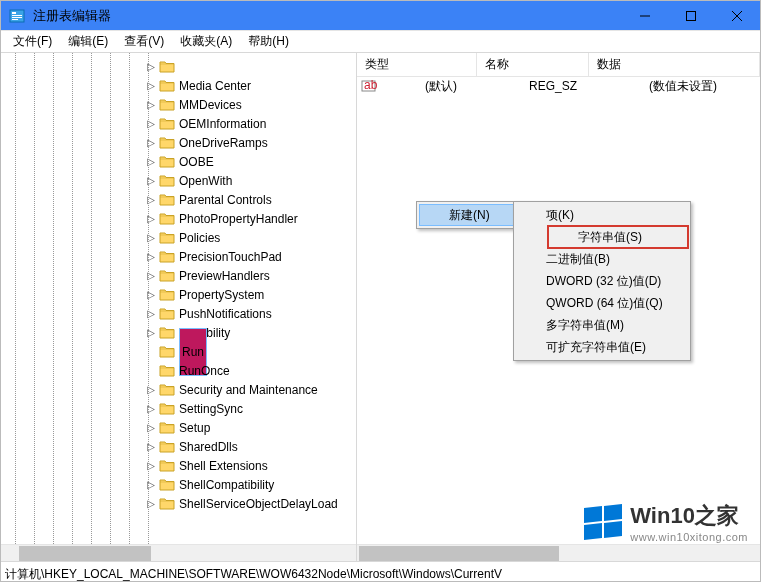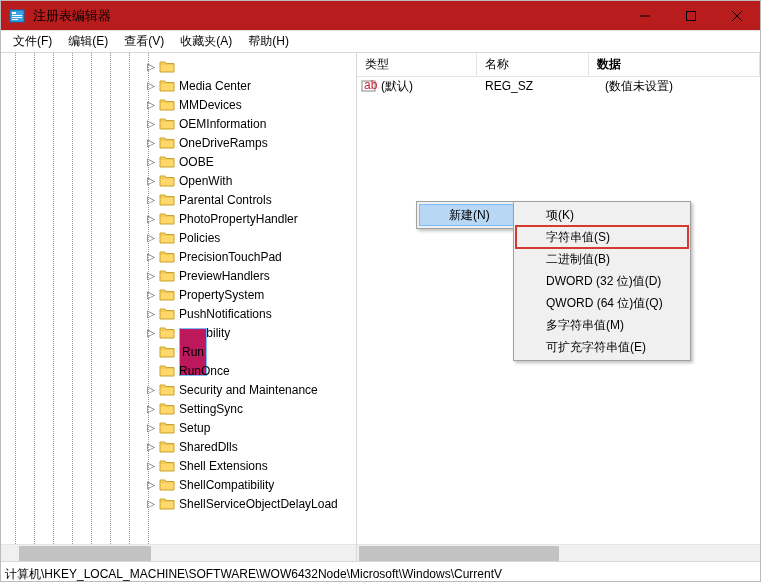--- a/index.html
+++ b/index.html
@@ -1,19 +1,19 @@
 <!DOCTYPE html>
 <html><head>
 <meta charset="utf-8">
 <style>
 * { margin: 0; padding: 0; box-sizing: border-box; font-family: "Microsoft YaHei", "Segoe UI", Tahoma, sans-serif; font-size: 12px; }
 body { background: #fff; width: 761px; height: 582px; overflow: hidden; border: 1px solid #bbb; position: relative; }
 
 
-.titlebar { height: 30px; background: #b91c1c; display: flex; align-items: center; border-bottom: 1px solid #e5e5e5; }
+.titlebar { height: 30px; background: #3b82f6; display: flex; align-items: center; border-bottom: 1px solid #e5e5e5; }
 .titlebar .app-icon { width: 16px; height: 16px; margin: 0 8px; display: inline-flex; }
 .titlebar .title { flex: 1; font-size: 13px; color: #000; }
 .titlebar .win-controls { display: flex; }
 .titlebar .win-btn { width: 46px; height: 30px; display: flex; align-items: center; justify-content: center; color: #000; cursor: default; }
 
 
 .menubar { height: 22px; display: flex; align-items: center; padding: 0 4px; border-bottom: 1px solid #d8d8d8; }
 .menubar .menu-item { padding: 2px 8px; cursor: default; }
 
 
@@ -37,37 +37,37 @@
 
 
 .hscroll { position: absolute; left: 0; right: 0; bottom: 0; height: 17px; background: #f0f0f0; border-top: 1px solid #e5e5e5; display: flex; align-items: center; }
 .hscroll .thumb { height: 15px; background: #c2c2c2; margin: 0 1px; border-radius: 0; }
 
 
 .list-header { height: 24px; display: flex; align-items: center; border-bottom: 1px solid #e5e5e5; }
 .list-header .col { padding: 0 8px; border-right: 1px solid #e5e5e5; height: 100%; display: flex; align-items: center; cursor: default; }
 .list-header .col-name { width: 112px; }
 .list-header .col-type { width: 120px; }
-.list-header .col-data { flex: 1; font-weight: bold; }
+.list-header .col-data { flex: 1; }
 
 
 .list-row { display: flex; align-items: center; height: 18px; padding: 0 0 0 4px; }
-.list-row .val-icon { width: 16px; height: 16px; margin-right: 4px; display: inline-flex; align-items: center; justify-content: center; }
-.list-row .c-name { width: 104px; }
+.list-row .val-icon { width: 16px; height: 16px; margin-right: 20px; display: inline-flex; align-items: center; justify-content: center; }
+.list-row .c-name { width: 104px; margin-left: 28px; }
 .list-row .c-type { width: 120px; }
 .list-row .c-data { flex: 1; }
 
 
 .statusbar { height: 20px; border-top: 1px solid #d8d8d8; display: flex; align-items: center; padding: 12px 4px; font-size: 12px; white-space: nowrap; overflow: hidden; }
 
 
 .ctx-menu { position: absolute; background: #f0f0f0; border: 1px solid #a0a0a0; box-shadow: 2px 2px 3px rgba(0,0,0,.25); padding: 2px; }
 .ctx-menu .ctx-item { height: 22px; display: flex; align-items: center; padding: 0 28px 0 30px; white-space: nowrap; cursor: default; }
 .ctx-menu .ctx-item.hl { background: #b7d7f5; border: 1px solid #7abdff; padding: 0 27px 0 29px; }
-.ctx-menu .ctx-item.hl-red { outline: 2px solid #d43a2f; outline-offset: -1px; }
+.ctx-menu .ctx-item.hl-red { outline: 2px solid #d43a2f; outline-offset: -1px; margin-left: 32px; }
 .ctx-menu .arrow-r { margin-left: auto; padding-left: 18px; font-size: 10px; color: #333; }
 
 
 .watermark { position: absolute; right: 12px; bottom: 18px; display: flex; align-items: center; gap: 8px; pointer-events: none; }
 .watermark .win-logo { display: grid; grid-template-columns: 18px 18px; grid-template-rows: 15px 15px; gap: 2px; transform: skewY(-6deg); }
 .watermark .win-logo span { background: #0078d7; }
 .watermark .wm-text { display: flex; flex-direction: column; }
 .watermark .wm-title { font-size: 22px; font-weight: 600; color: #333; }
 .watermark .wm-url { font-size: 11px; color: #888; letter-spacing: .5px; }
 </style>
@@ -420,19 +420,31 @@
           <span>QWORD (64 位)值(Q)</span>
         </div>
       <div class="ctx-item">
           <span>多字符串值(M)</span>
         </div>
       <div class="ctx-item">
           <span>可扩充字符串值(E)</span>
         </div>
     </div>
 
+    <div class="watermark">
+      <div class="win-logo">
+          <span></span>
+          <span></span>
+          <span></span>
+          <span></span>
+        </div>
+      <div class="wm-text">
+        <div class="wm-title">Win10之家</div>
+        <div class="wm-url">www.win10xitong.com</div>
+      </div>
+    </div>
 
   </div>
 </div>
 
 <div class="statusbar">
   <span>计算机\HKEY_LOCAL_MACHINE\SOFTWARE\WOW6432Node\Microsoft\Windows\CurrentV</span>
 </div>
 
 </body></html>

